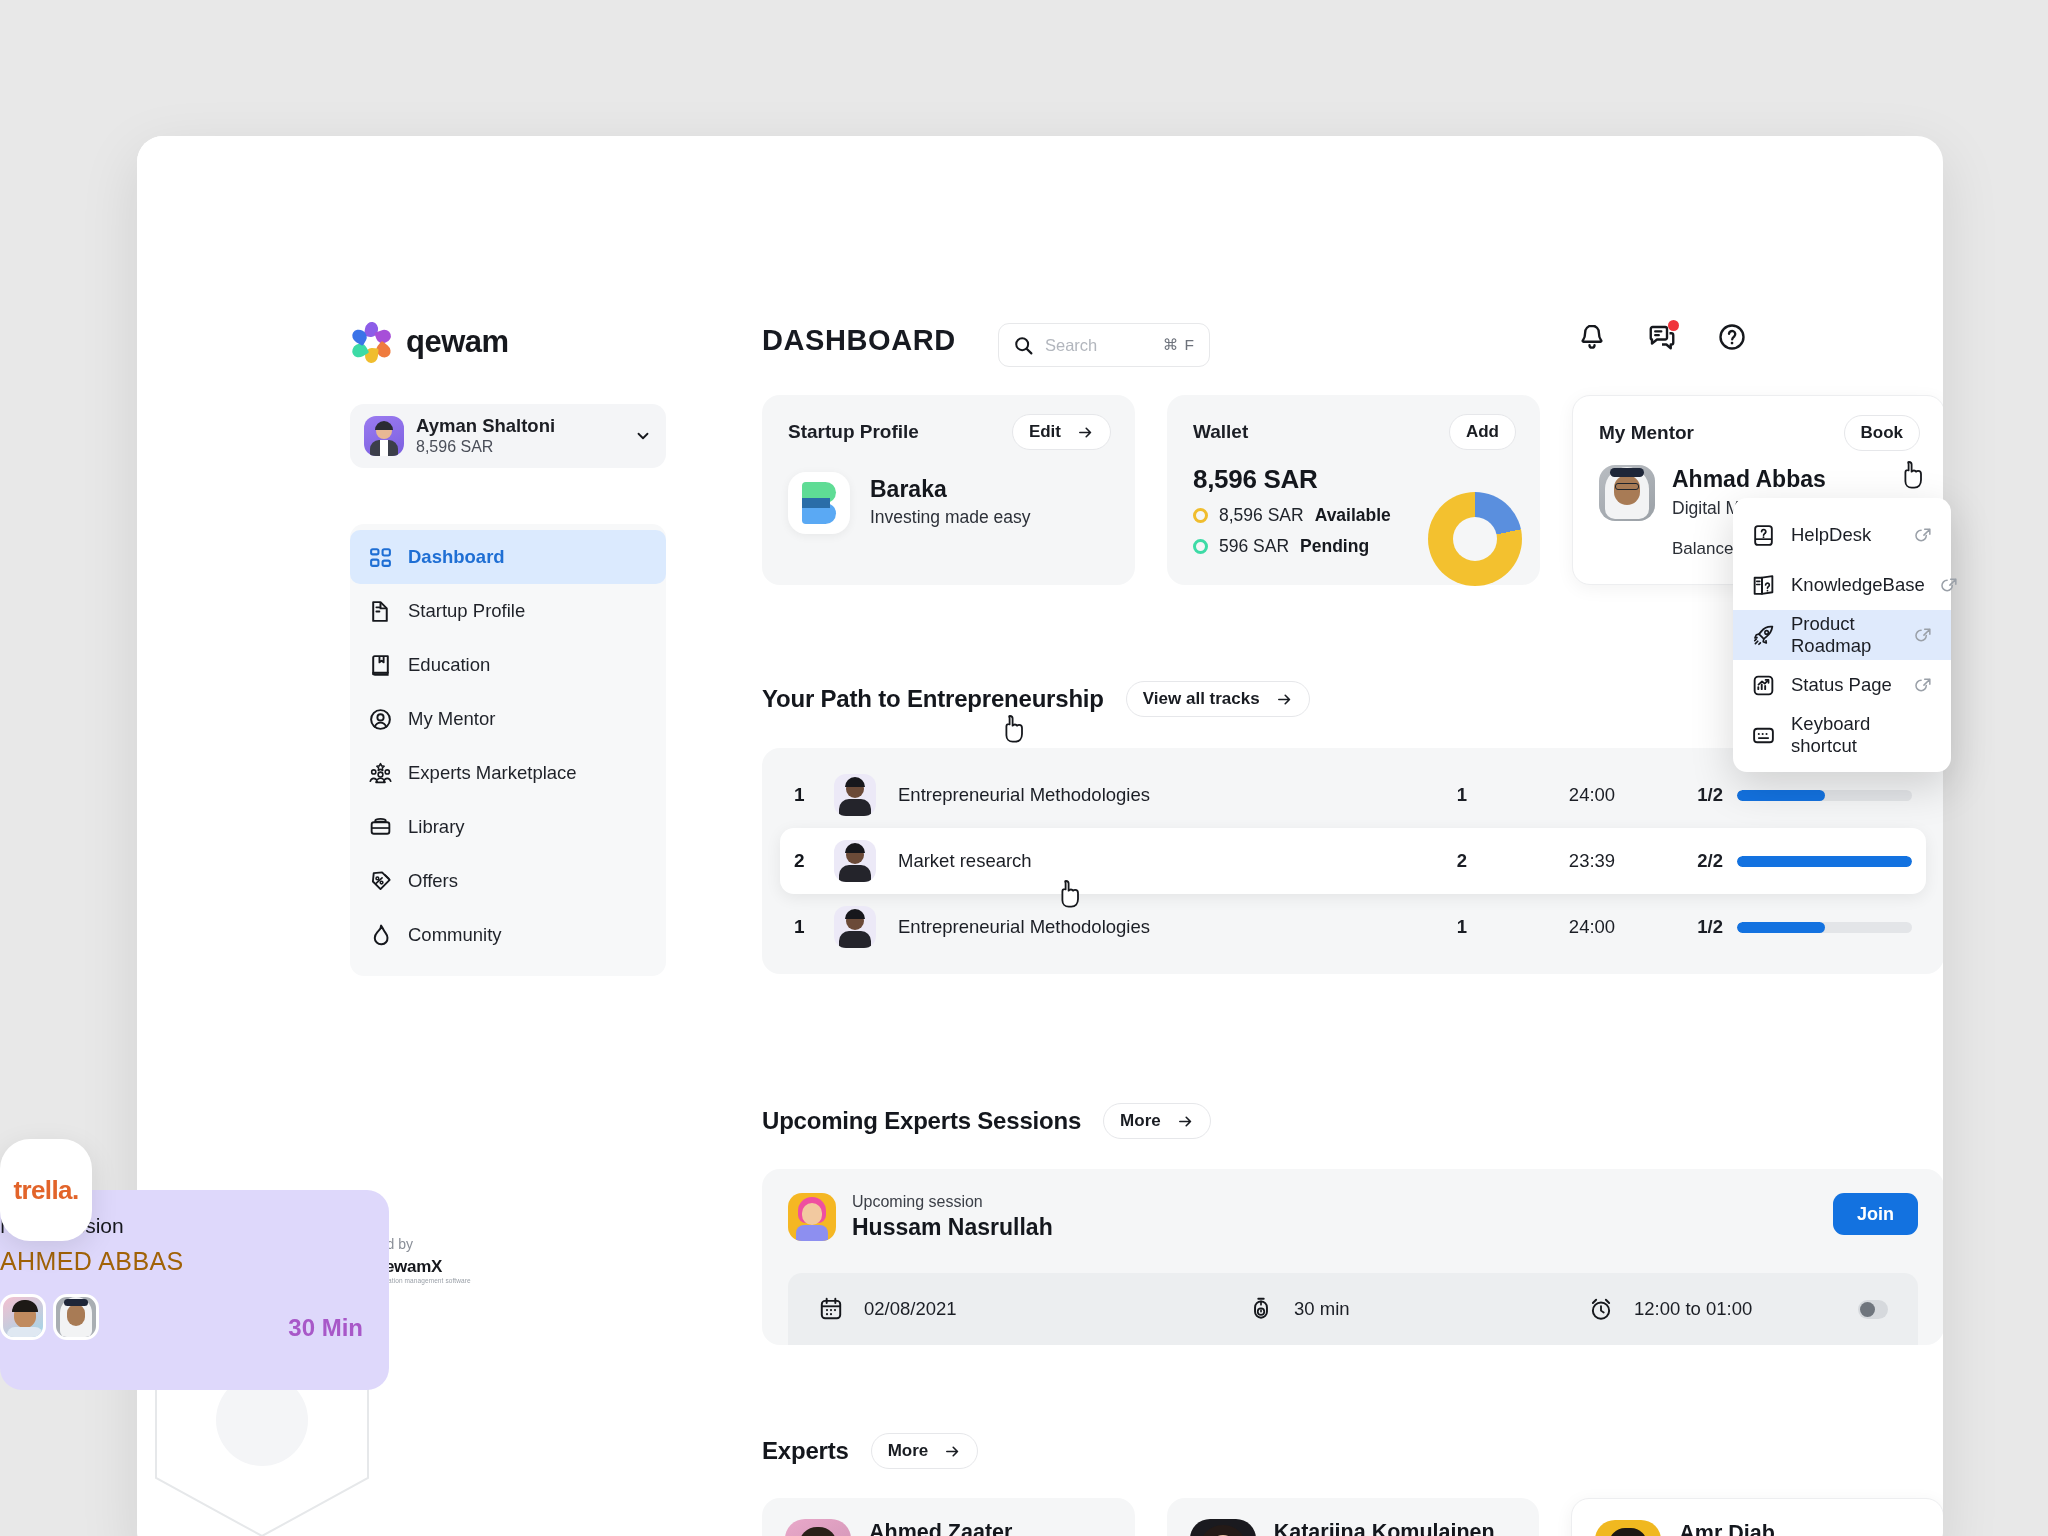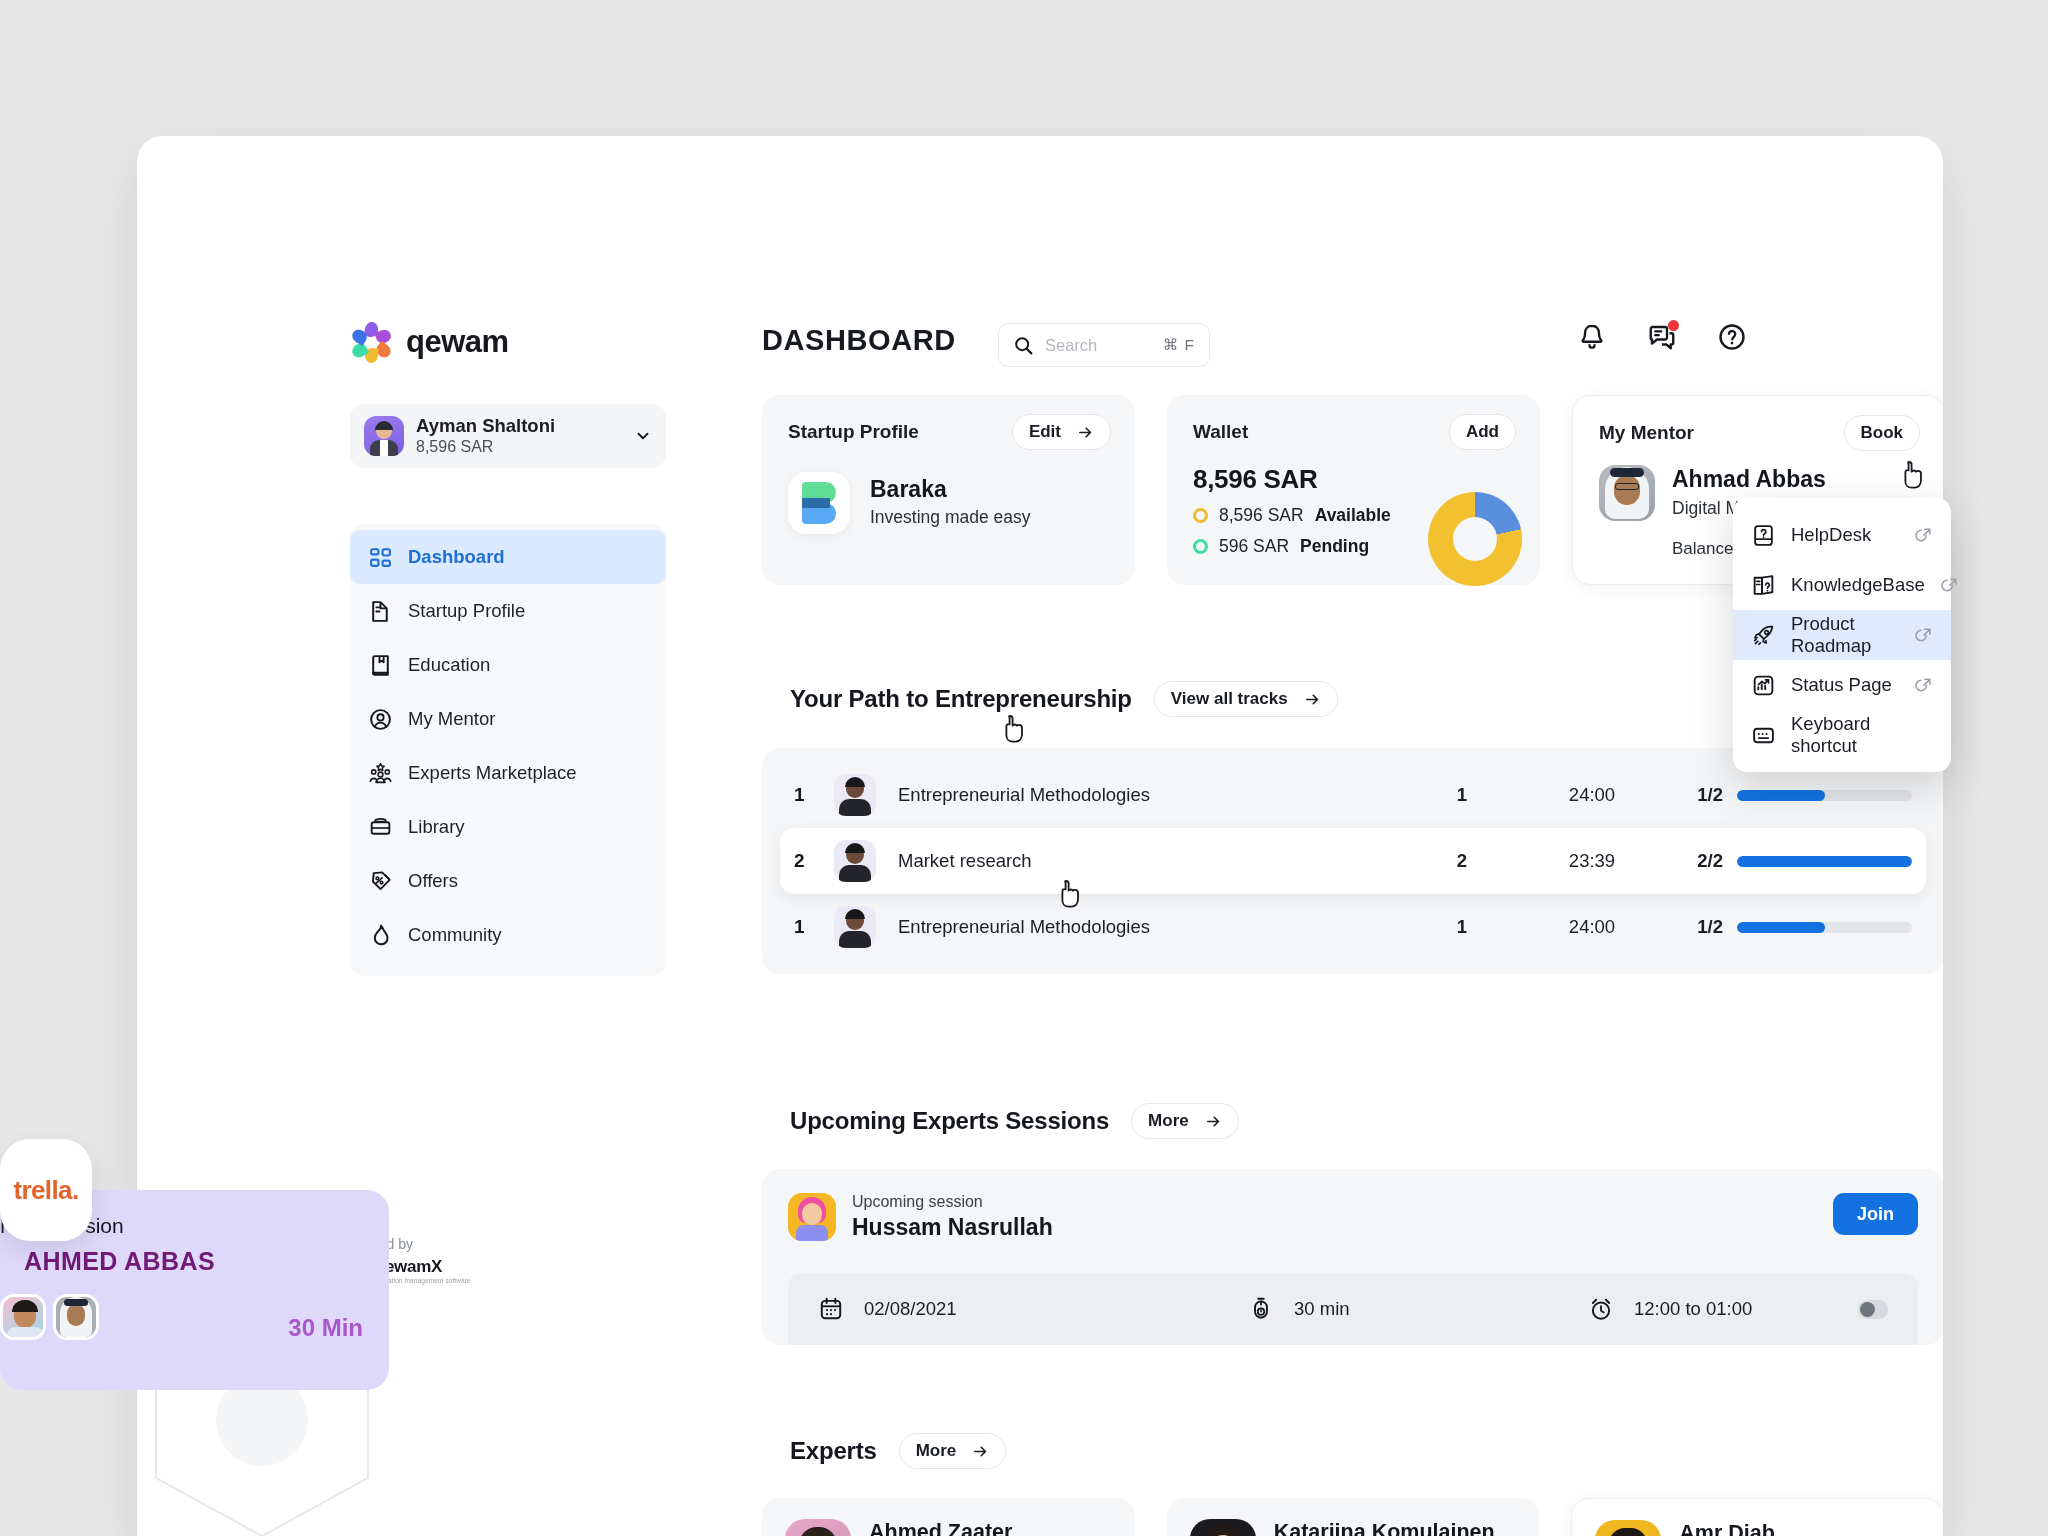--- a/index.html
+++ b/index.html
@@ -176,21 +176,21 @@
   .mentor-name { font-size: 23px; font-weight: 700; color: #14171d; line-height:1.3; }
   .mentor-role { font-size: 17.5px; color: #2c3038; line-height: 1.5; }
   .mentor-balance { font-size: 17px; color: #2b2f36; margin: 18px 0 0 99px; }
   .mentor-balance b { color: #14171d; }
 
   
   .cursor { position: absolute; width: 26px; height: 32px; pointer-events:none; z-index: 50;}
 
   
   .sec-head { display: flex; align-items: center; gap: 22px; }
-  .sec-title { font-size: 24px; font-weight: 800; color: #14171d; letter-spacing: -0.2px; margin-left: 28px; }
+  .sec-title { font-size: 24px; font-weight: 800; color: #14171d; letter-spacing: -0.2px; }
   .tracks-wrap { position: absolute; left: 625px; top: 545px; width: 1182px; }
   .tracks-panel {
     margin-top: 31px; background: #f5f6f7; border-radius: 18px;
     padding: 14px 18px; position: relative;
   }
   .track-row {
     display: flex; align-items: center; height: 66px;
     border-radius: 14px; padding: 0 14px; font-size: 18px; color: #1b1e25;
   }
   .track-row.raised { background: #fff; box-shadow: 0 4px 16px rgba(0,0,0,.07); }
@@ -277,21 +277,21 @@
     box-shadow: 0 8px 28px rgba(0,0,0,.10); z-index: 60; overflow: hidden;
   }
   .trella-txt { font-size: 26px; font-weight: 700; color: #e2642a; letter-spacing: -0.6px; }
 
   .next-session {
     position: absolute; left: 0px; top: 1190px;
     width: 389px; height: 200px; background: #ded8fb; border-radius: 22px;
     z-index: 55; padding: 24px 0 0 0;
   }
   .ns-label { font-size: 21px; color: #15171d; margin-left: 0px; }
-  .ns-name { font-size: 25px; font-weight: 700; color: #701a75; letter-spacing: 0.4px; margin-top: 9px; margin-left: 24px; }
+  .ns-name { font-size: 25px; font-weight: 400; color: #a16207; letter-spacing: 0.4px; margin-top: 9px; }
   .ns-avs { display: flex; gap: 7px; margin-top: 18px; }
   .ns-av { width: 46px; height: 46px; border-radius: 14px; border: 3px solid #fff; overflow: hidden; position: relative; }
   .ns-dur {
     position: absolute; right: 26px; bottom: 48px;
     font-size: 24px; font-weight: 600; color: #a858c8;
   }
 
   .env-deco {
     position: absolute; left: 152px; top: 1380px;
     width: 220px; height: 160px; z-index: 5;

